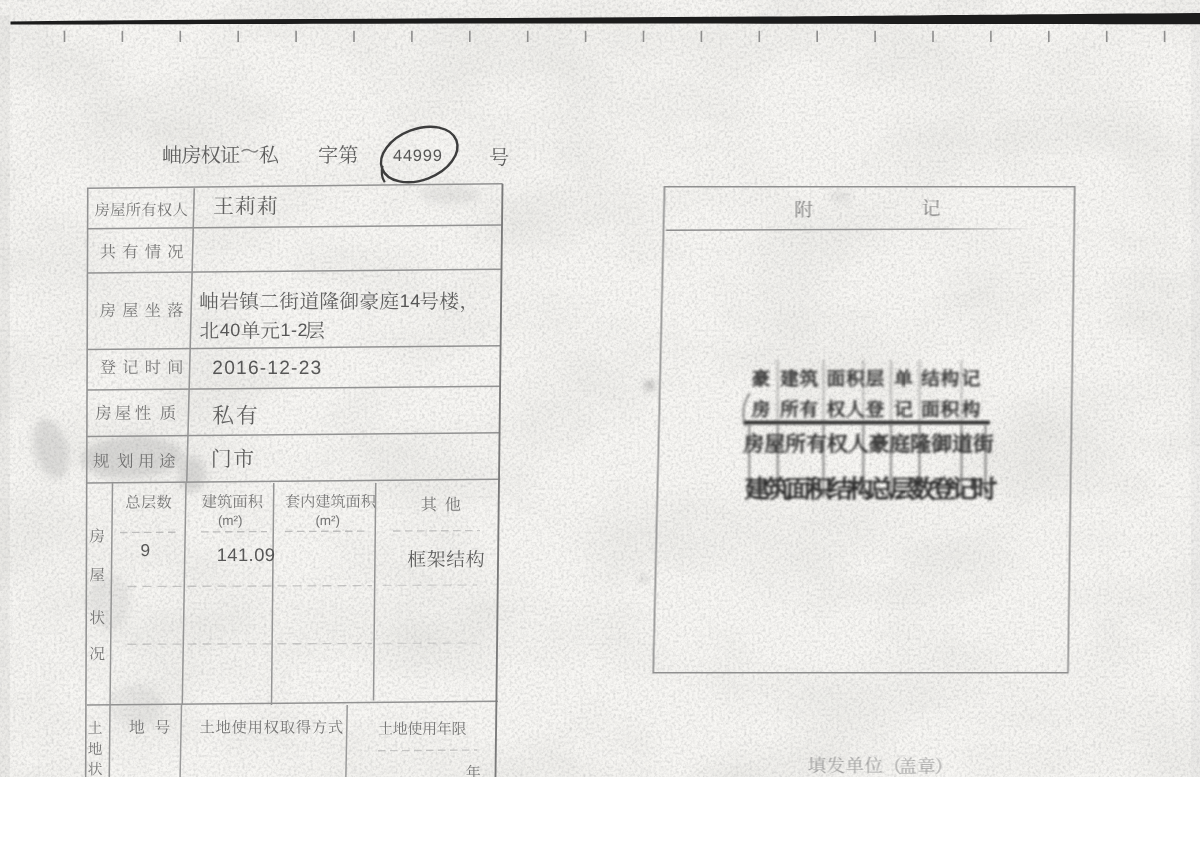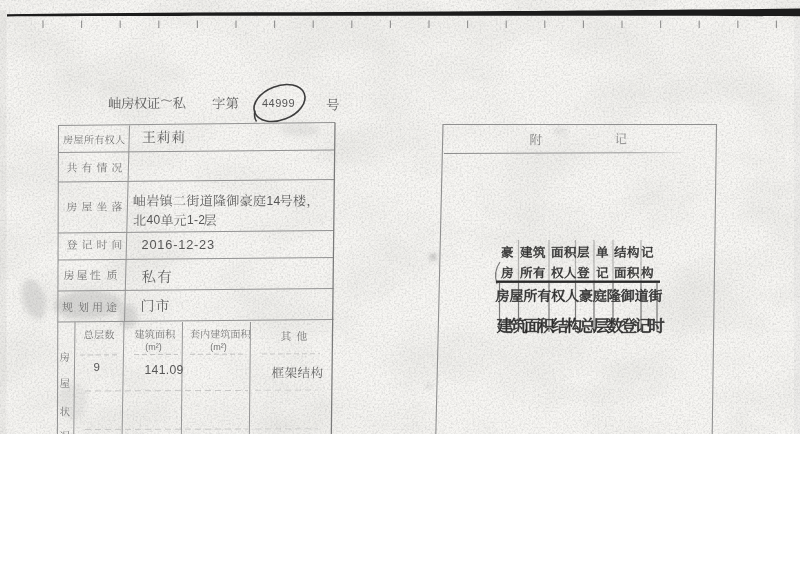--- a/index.html
+++ b/index.html
@@ -1,12 +1,12 @@
 <!DOCTYPE html>
-<html><head><meta charset="utf-8"><style>html,body{margin:0;padding:0;background:#fff;}*{box-sizing:border-box;}#page{position:relative;width:800px;height:434px;background:#f7f6f3;overflow:hidden;font-family:"Liberation Sans", sans-serif;}</style></head><body>
+<html><head><meta charset="utf-8"><style>html,body{margin:0;padding:0;background:#fff;}*{box-sizing:border-box;}#page{position:relative;width:800px;height:518px;background:#f7f6f3;overflow:hidden;font-family:"Liberation Sans", sans-serif;}</style></head><body>
 <div id="page"><svg width="800" height="566" viewBox="0 0 800 566">
       <defs>
         <path id="u4E8C" d="M50 -97 58 -67H927C942 -67 952 -72 955 -83C914 -119 849 -170 849 -170L791 -97ZM143 -652 151 -624H829C843 -624 853 -629 856 -639C818 -674 753 -723 753 -723L697 -652Z"></path>
         <path id="u4EBA" d="M508 -778C533 -781 541 -791 543 -806L437 -817C436 -511 439 -187 41 60L55 77C411 -108 483 -361 501 -603C532 -305 622 -72 891 77C902 39 927 25 963 21L965 10C619 -150 530 -410 508 -778Z"></path>
         <path id="u4ED6" d="M818 -623 668 -570V-786C694 -790 702 -801 705 -815L605 -826V-548L458 -497V-707C482 -711 492 -722 493 -735L393 -746V-474L262 -428L281 -403L393 -442V-50C393 22 428 40 532 40H695C921 40 966 31 966 -5C966 -20 960 -26 932 -35L929 -189H916C901 -115 887 -58 878 -41C872 -30 865 -26 849 -24C825 -22 771 -21 697 -21H536C470 -21 458 -33 458 -64V-465L605 -517V-105H617C640 -105 668 -119 668 -128V-539L833 -596C830 -392 824 -288 805 -268C799 -261 792 -259 776 -259C759 -259 710 -263 681 -266V-249C709 -244 738 -236 748 -227C759 -217 762 -199 762 -179C796 -179 829 -190 851 -212C885 -247 894 -353 897 -587C916 -590 928 -594 935 -602L860 -663L824 -625ZM255 -837C205 -648 119 -457 36 -337L51 -327C92 -369 132 -419 169 -476V78H181C206 78 233 61 234 56V-541C251 -543 260 -550 263 -559L227 -573C262 -639 294 -711 321 -785C343 -784 355 -793 359 -804Z"></path>
         <path id="u4F4D" d="M523 -836 512 -829C555 -783 601 -706 606 -643C675 -586 737 -742 523 -836ZM397 -513 382 -505C454 -380 477 -195 487 -94C545 -15 625 -236 397 -513ZM853 -671 805 -611H306L314 -581H915C929 -581 939 -586 942 -597C908 -629 853 -671 853 -671ZM268 -558 228 -574C264 -640 297 -710 325 -784C347 -783 359 -792 363 -804L259 -838C205 -646 112 -450 25 -329L39 -319C86 -365 131 -420 173 -483V78H185C210 78 237 61 238 55V-540C255 -543 265 -549 268 -558ZM877 -72 827 -11H658C730 -159 797 -347 834 -480C856 -481 868 -490 871 -503L759 -528C733 -375 684 -167 637 -11H276L284 19H940C953 19 964 14 967 3C932 -29 877 -72 877 -72Z"></path>
         <path id="u4F7F" d="M592 -836V-697H315L323 -668H592V-559H421L352 -589V-262H362C388 -262 416 -276 416 -283V-318H589C583 -247 565 -186 532 -133C485 -168 447 -211 420 -260L404 -251C430 -191 464 -140 506 -97C453 -32 372 20 254 61L262 78C390 43 480 -4 542 -65C632 11 755 56 912 77C918 43 942 20 970 13V2C814 -6 678 -41 576 -103C622 -164 645 -235 653 -318H830V-266H839C861 -266 894 -282 895 -288V-516C914 -520 930 -529 937 -537L856 -598L820 -559H657V-668H935C949 -668 959 -673 962 -684C927 -715 873 -759 873 -759L824 -697H657V-798C682 -802 690 -812 692 -826ZM830 -347H656L657 -386V-529H830ZM416 -347V-529H592V-385L591 -347ZM257 -838C207 -648 120 -457 34 -337L49 -327C92 -370 134 -422 172 -480V78H184C209 78 236 61 237 56V-541C254 -543 263 -550 266 -559L227 -573C263 -640 295 -712 322 -786C344 -785 357 -794 361 -806Z"></path>
         <path id="u5143" d="M152 -751 160 -721H832C846 -721 855 -726 858 -737C823 -769 765 -813 765 -813L715 -751ZM46 -504 54 -475H329C321 -220 269 -58 34 66L40 81C322 -24 388 -191 403 -475H572V-22C572 32 591 49 671 49H778C937 49 969 38 969 7C969 -7 964 -15 941 -23L939 -190H925C913 -119 900 -49 892 -30C888 -19 884 -15 873 -15C857 -13 825 -13 780 -13H683C644 -13 639 -19 639 -37V-475H931C945 -475 955 -480 958 -491C921 -524 862 -570 862 -570L810 -504Z"></path>
         <path id="u5171" d="M605 -192 595 -181C686 -121 811 -14 857 68C944 111 966 -69 605 -192ZM348 -208C291 -119 174 -4 59 65L69 78C203 24 330 -71 399 -149C422 -144 430 -148 437 -158ZM627 -831V-597H370V-792C394 -796 403 -806 406 -820L304 -831V-597H73L82 -567H304V-291H42L51 -261H933C948 -261 958 -266 961 -277C925 -309 868 -353 868 -353L818 -291H694V-567H905C919 -567 929 -572 932 -583C898 -615 844 -657 844 -657L798 -597H694V-792C718 -796 727 -806 730 -820ZM370 -291V-567H627V-291Z"></path>
         <path id="u5176" d="M600 -129 594 -113C724 -59 814 6 861 62C931 124 1041 -38 600 -129ZM353 -144C295 -77 168 15 52 65L60 79C190 44 325 -26 401 -84C428 -80 442 -83 448 -94ZM660 -836V-686H343V-798C368 -802 377 -812 379 -826L278 -836V-686H65L74 -656H278V-201H42L51 -171H934C949 -171 958 -176 961 -187C926 -219 868 -263 868 -263L818 -201H726V-656H913C927 -656 937 -661 939 -672C906 -703 851 -745 851 -745L803 -686H726V-798C751 -802 760 -812 762 -826ZM343 -201V-335H660V-201ZM343 -656H660V-529H343ZM343 -500H660V-365H343Z"></path>

